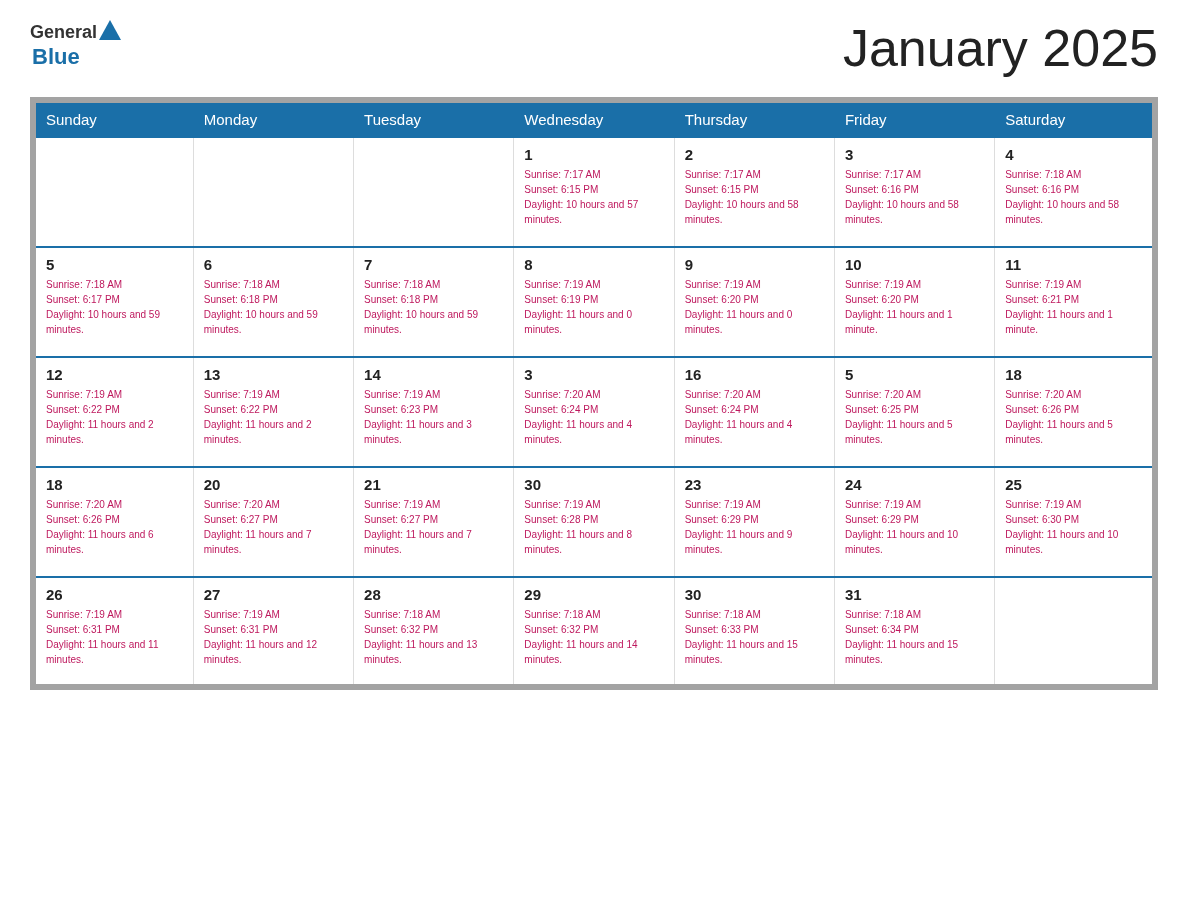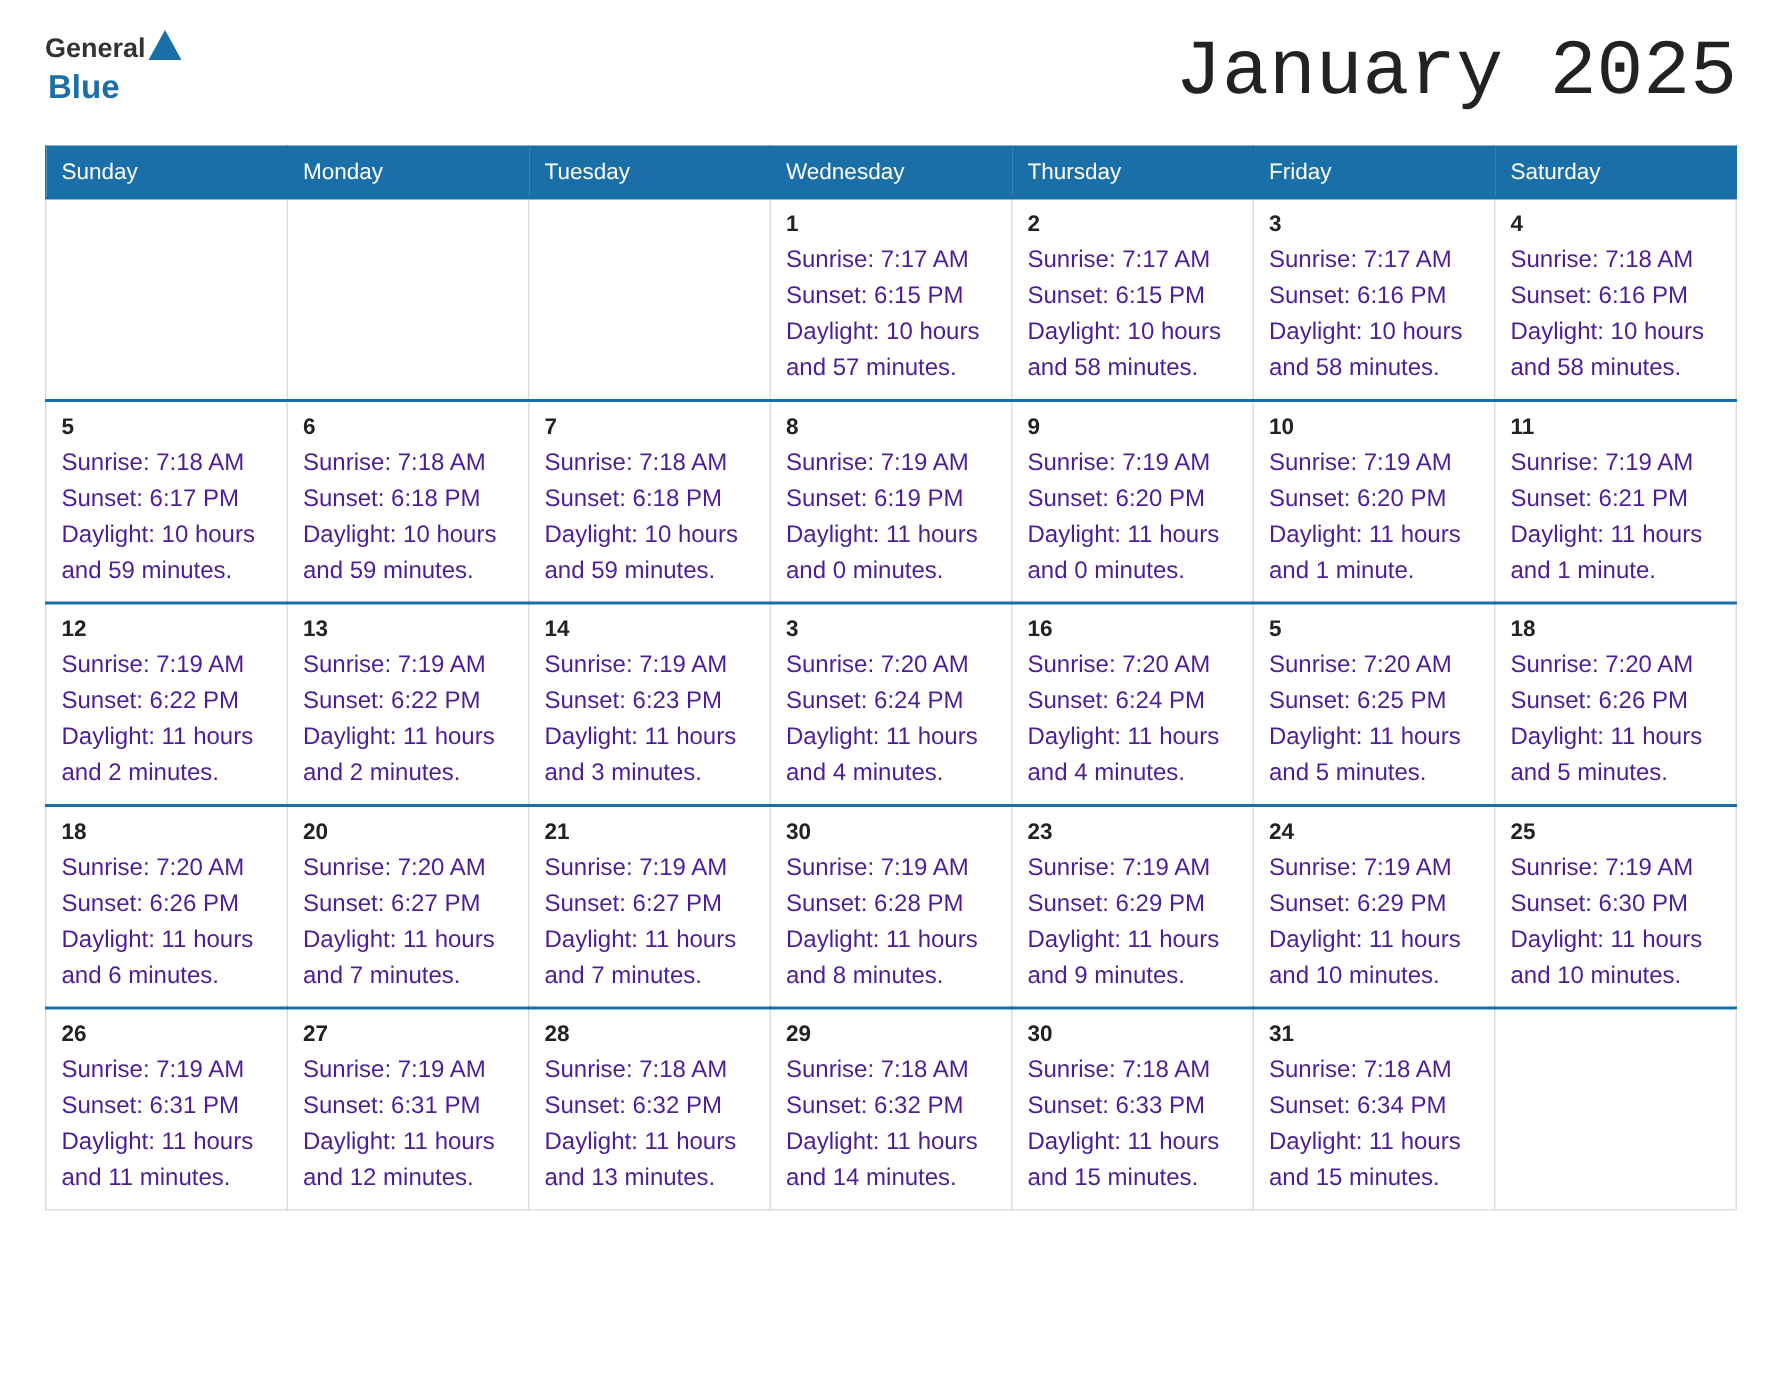--- a/index.html
+++ b/index.html
@@ -31,37 +31,36 @@
       align-items: center;
     }
     .logo-line2 {
       font-size: 22px;
       font-weight: bold;
       color: #1a6fa8;
       margin-left: 2px;
     }
     .title-block {
       text-align: right;
-      font-family: Liberation Mono, monospace;
     }
     .calendar-title {
       font-size: 52px;
       font-weight: normal;
       color: #222;
       line-height: 1.1;
     }
     .calendar-subtitle {
       font-size: 20px;
       color: #444;
       margin-top: 4px;
     }
     .calendar {
       width: 100%;
       border-collapse: collapse;
-      border: 1px solid #a3a3a3;
+      border: 6px solid #a3a3a3;
     }
     .calendar thead tr {
       background-color: #1a6fa8;
     }
     .calendar thead th {
       color: #fff;
       font-size: 15px;
       font-weight: normal;
       padding: 8px 10px;
       text-align: left;
@@ -81,22 +80,22 @@
       width: calc(100% / 7);
     }
     .cell-day {
       font-size: 15px;
       font-weight: bold;
       color: #222;
       margin-bottom: 4px;
       display: block;
     }
     .cell-info {
-      font-size: 16px;
-      color: #4c1d95;
+      font-size: 10px;
+      color: #be185d;
       line-height: 1.5;
     }
     .empty-cell {
       background: #fff;
     }
   </style>
 </head>
 <body>
 
 <div class="header">

